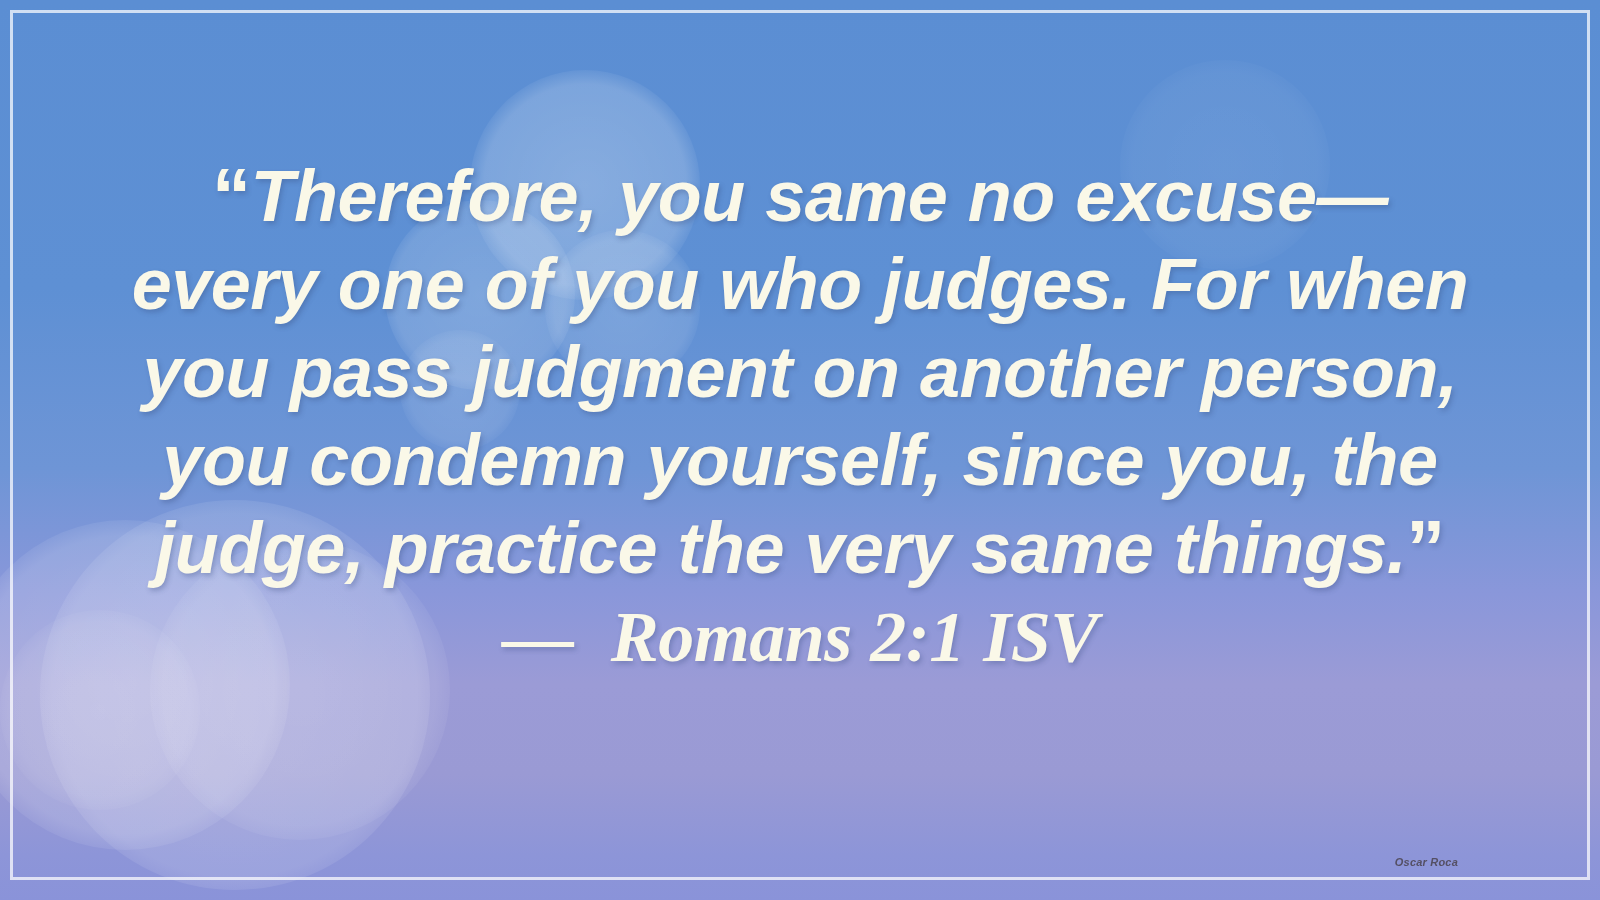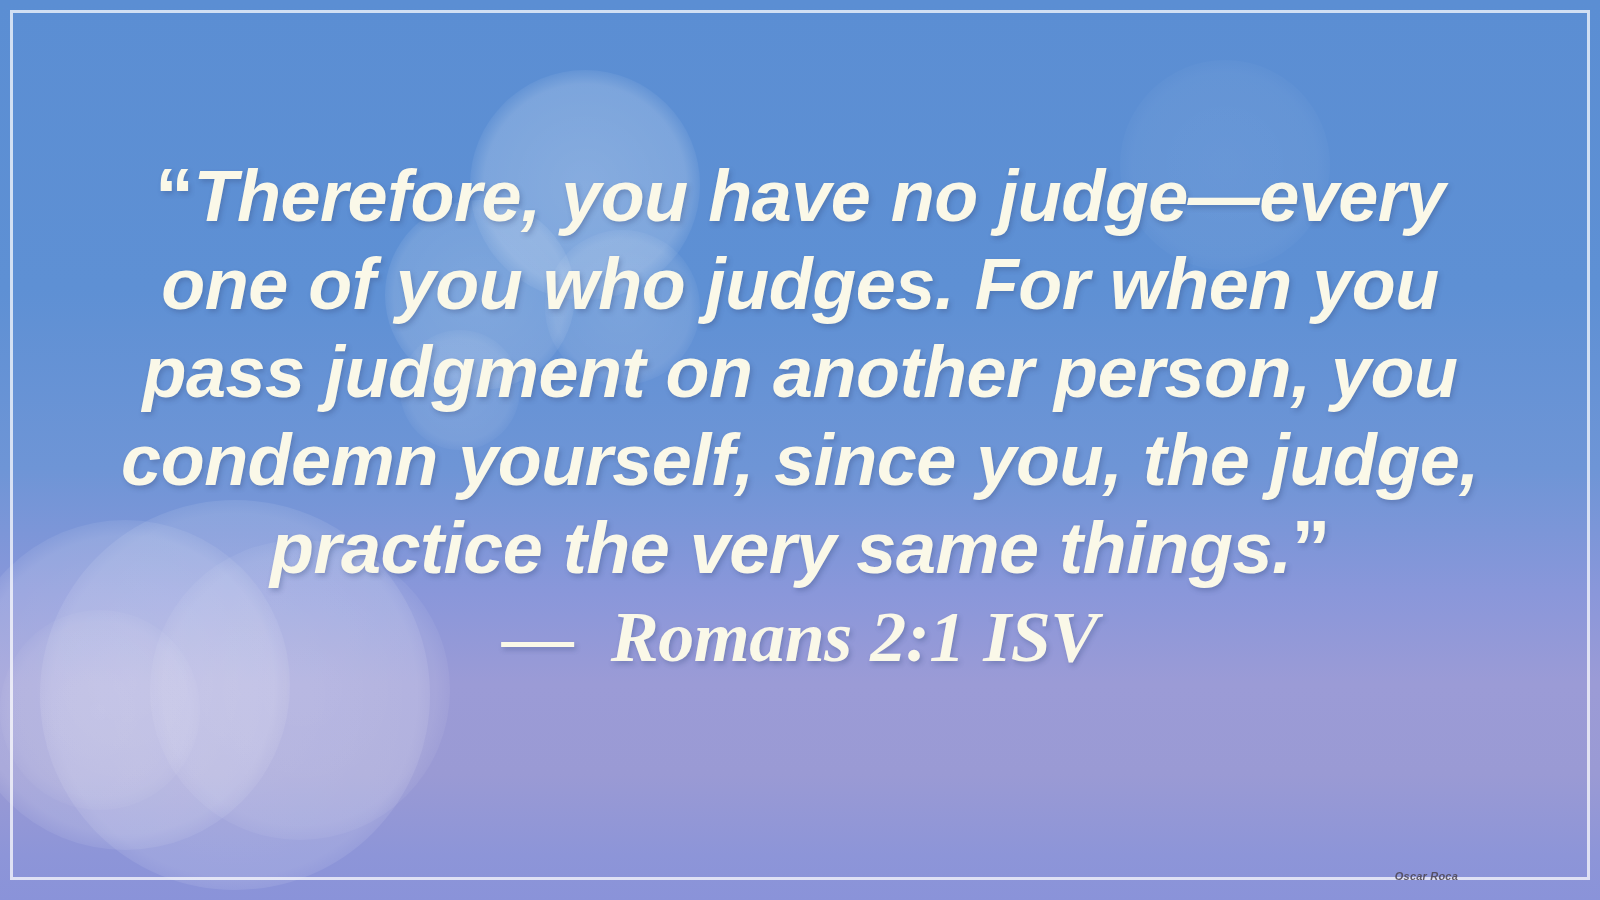--- a/index.html
+++ b/index.html
@@ -87,21 +87,21 @@
     vertical-align:-2px;
   }
   .qmark-close { vertical-align:-2px; }
   .emdash { font-style:italic; }
   .cite { white-space:nowrap;font-family:Liberation Serif, serif; }
 
   
   #credit {
     position:absolute;
     right:142px;
-    bottom:18px;
+    bottom:32px;
     font-family:"Liberation Sans", sans-serif;
     font-weight:bold;
     font-style:italic;
     font-size:11px;
     letter-spacing:.2px;
     color:#4B4450;
     opacity:.85;
     z-index:4;
   }
 </style>
@@ -116,18 +116,18 @@
   <span class="bokeh bk4"></span>
   <span class="bokeh bk5"></span>
   <span class="bokeh bk6"></span>
   <span class="bokeh bk7"></span>
   <span class="bokeh bk8"></span>
   <span class="bokeh bk9"></span>
 
   <div id="inner-frame"></div>
 
   <div id="quote-block">
-    <div id="quote-text"><span class="qmark">“</span><span>Therefore, you have no judge—every one of you who judges. For when you pass judgment on another person, you condemn yourself, since you, the judge, practice the very same things.</span><span class="qmark qmark-close">”</span><span class="cite"> <span class="emdash">—</span>&nbsp; <span>Romans 2:1 ISV</span></span></div>
+    <div id="quote-text"><span class="qmark">“</span><span>Therefore, you same no excuse—every one of you who judges. For when you pass judgment on another person, you condemn yourself, since you, the judge, practice the very same things.</span><span class="qmark qmark-close">”</span><span class="cite"> <span class="emdash">—</span>&nbsp; <span>Romans 2:1 ISV</span></span></div>
   </div>
 
   <div id="credit">Oscar Roca</div>
 
 </div>
 
 </body></html>

